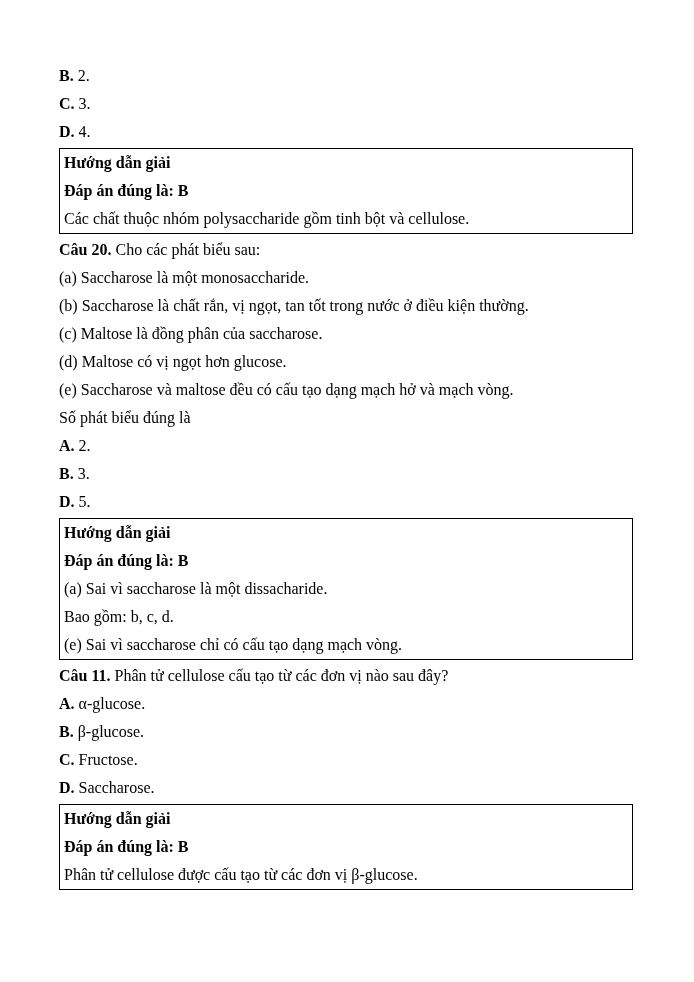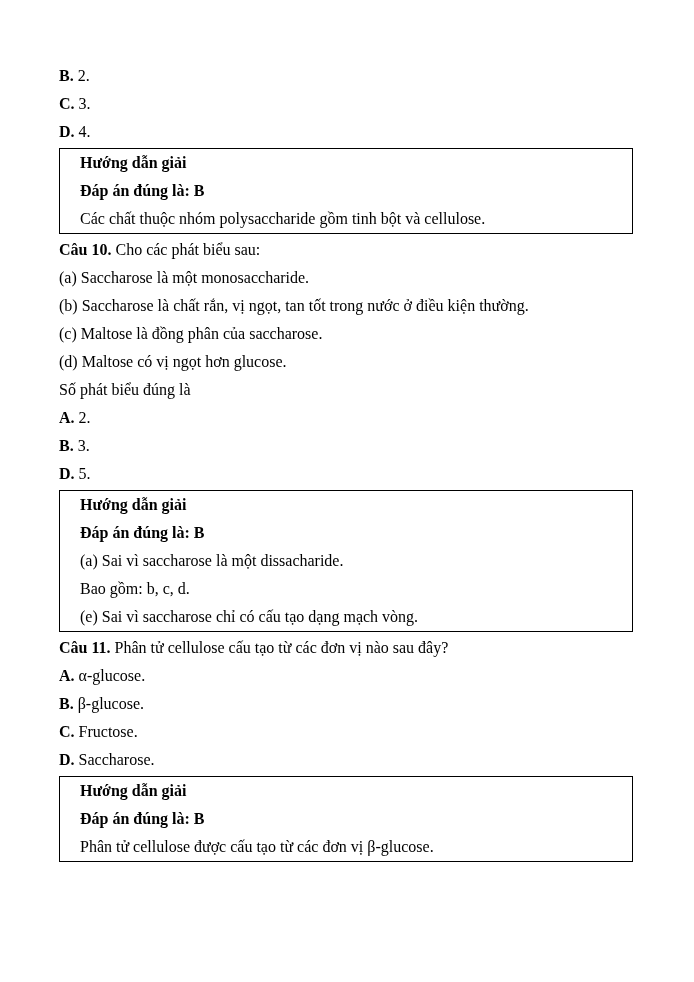--- a/index.html
+++ b/index.html
@@ -15,45 +15,46 @@
     overflow: hidden;
   }
   p.line {
     margin: 0;
     line-height: 28px;
     white-space: nowrap;
   }
   .indent { margin-left: 4px; }
   .solution-box {
     border: 1.5px solid #000000;
-    padding: 0 20px;
+    padding: 0 4px;
     margin: 2px 0;
   }
   b { font-weight: bold; }
 </style>
 </head>
 <body>
 
 <div class="page">
 
   <p class="line indent"><b>B.</b> <span>2.</span></p>
   <p class="line indent"><b>C.</b> <span>3.</span></p>
   <p class="line indent"><b>D.</b> <span>4.</span></p>
 
   <div class="solution-box">
     <p class="line"><b>Hướng dẫn giải</b></p>
     <p class="line"><b>Đáp án đúng là: B</b></p>
     <p class="line">Các chất thuộc nhóm polysaccharide gồm tinh bột và cellulose.</p>
   </div>
 
-  <p class="line indent"><b>Câu 10.</b> <span>Cho các phát biểu sau:</span></p>
+  <p class="line indent"><b>Câu 20.</b> <span>Cho các phát biểu sau:</span></p>
   <p class="line indent">(a) Saccharose là một monosaccharide.</p>
   <p class="line indent">(b) Saccharose là chất rắn, vị ngọt, tan tốt trong nước ở điều kiện thường.</p>
   <p class="line indent">(c) Maltose là đồng phân của saccharose.</p>
   <p class="line indent">(d) Maltose có vị ngọt hơn glucose.</p>
+  <p class="line indent">(e) Saccharose và maltose đều có cấu tạo dạng mạch hở và mạch vòng.</p>
   <p class="line indent">Số phát biểu đúng là</p>
   <p class="line indent"><b>A.</b> <span>2.</span></p>
   <p class="line indent"><b>B.</b> <span>3.</span></p>
   <p class="line indent"><b>D.</b> <span>5.</span></p>
 
   <div class="solution-box">
     <p class="line"><b>Hướng dẫn giải</b></p>
     <p class="line"><b>Đáp án đúng là: B</b></p>
     <p class="line">(a) Sai vì saccharose là một dissacharide.</p>
     <p class="line">Bao gồm: b, c, d.</p>

